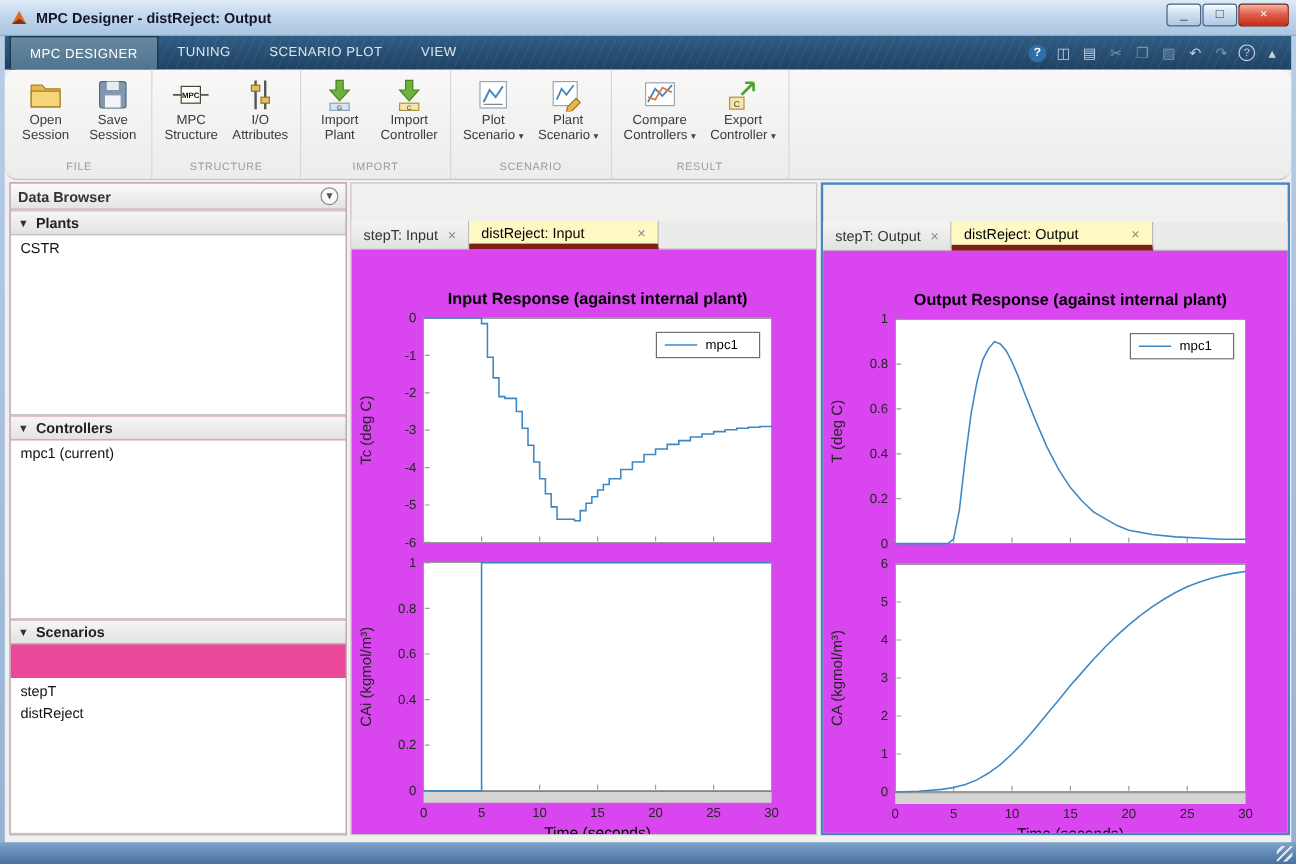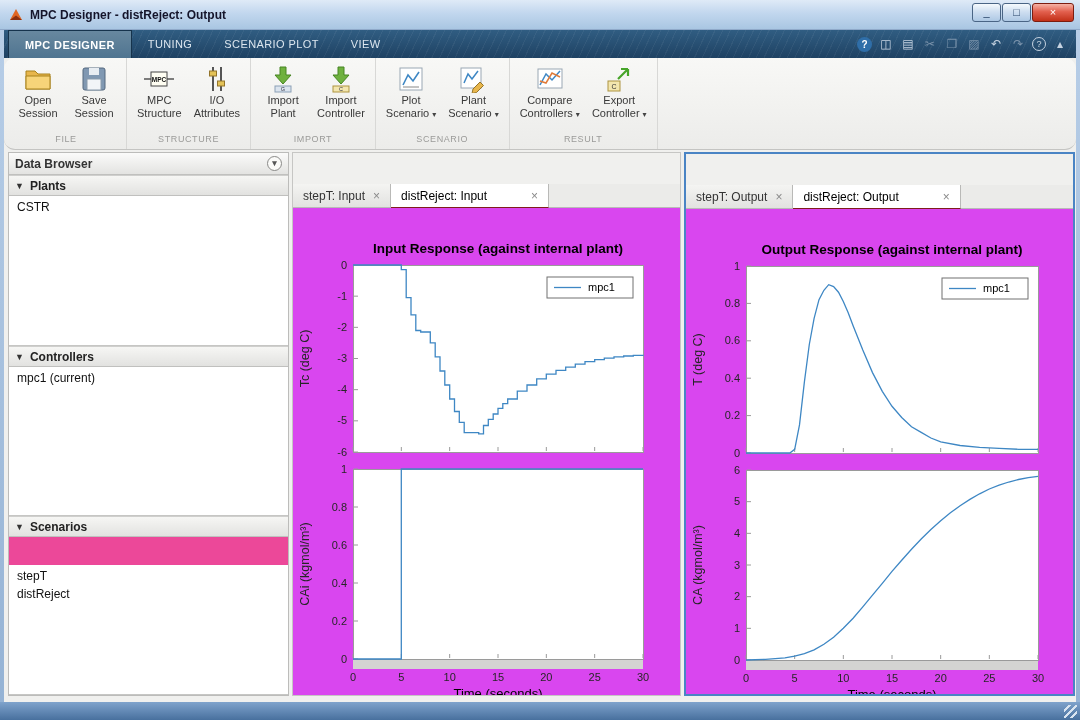--- a/index.html
+++ b/index.html
@@ -20,21 +20,21 @@
              background:linear-gradient(#f6fafd,#cfdff1 45%,#aec8e4); cursor:default; }
   .win-btn.close { width:42px; background:linear-gradient(#f6b3a6,#e2604e 45%,#c23018); color:#fff; border-color:#7c1d10; }
 
   
   .appbody { flex:1; display:flex; flex-direction:column; margin:0 4px; background:#f0f0ee; min-height:0; }
   .tabstrip { height:28px; display:flex; align-items:stretch; padding-left:4px;
               background:repeating-linear-gradient(115deg, rgba(255,255,255,0.05) 0 1px, rgba(0,0,0,0) 1px 7px),
                          linear-gradient(180deg,#305d82,#1f4263); }
   .rtab { display:flex; align-items:center; padding:0 16px; font-size:11px; letter-spacing:.4px;
           color:#dce6ef; cursor:default; }
-  .rtab.active { background:linear-gradient(180deg,#68889f,#4f7490); color:#fff; font-weight:bold;
+  .rtab.active { background:linear-gradient(180deg,#68889f,#4f7490); color:#fff; font-weight:normal;
                  border:1px solid #16334c; border-bottom:none; }
   .ts-icons { margin-left:auto; display:flex; align-items:center; gap:6px; padding-right:8px; }
   .qicon { font-size:12px; color:#c6d3e1; width:16px; text-align:center; cursor:default; }
   .qicon.badge { background:#2f6ea8; color:#fff; border-radius:50%; width:15px; height:15px;
                  line-height:15px; font-size:10px; font-weight:bold; }
   .qicon.dim { color:#7d95ad; }
   .qicon.ring { border:1px solid #c6d3e1; border-radius:50%; width:14px; height:14px; line-height:12px; font-size:9px; }
 
   
   .ribbon { height:92px; background:linear-gradient(#f8f8f6,#ececea); border-bottom:1px solid #c4c4c2;
@@ -68,21 +68,21 @@
   .sb-list.controllers { height:149px; flex:none; }
   .sb-list.scenarios { flex:1;margin-top:28px; }
   .sb-item { font-size:12px; color:#111; padding:2px 8px; cursor:default; }
 
   
   .panel { flex:1; display:flex; flex-direction:column; background:#f0f0ee; border:1px solid #c6c6c4; min-width:0; }
   .panel.focused { border:2px solid #4a84c4; }
   .doc-tabs { height:24px; flex:none; display:flex; background:#ebebe9; border-bottom:1px solid #b9b9b7;margin-top:31px; }
   .doc-tab { display:flex; align-items:center; gap:8px; padding:0 10px; font-size:12px; color:#333;
              background:linear-gradient(#f4f4f2,#e2e2e0); border-right:1px solid #b9b9b7; cursor:default; }
-  .doc-tab.active { background:#ffffff; color:#000; margin-bottom:-1px; border-bottom:1px solid #7f1d1d;gap:44px; }
+  .doc-tab.active { background:#fef9c3; color:#000; margin-bottom:-1px; border-bottom:5px solid #7f1d1d;gap:44px; }
   .tab-close { color:#8a8a8a; font-size:12px; }
   .figure { flex:1; background:#d946ef; overflow:hidden; }
 
   
   .statusbar { height:18px; flex:none; display:flex; justify-content:flex-end; align-items:flex-end;
                background:linear-gradient(#7fa3cc,#48709e); }
   .grip { width:13px; height:13px; margin:0 3px 2px 0;
           background:repeating-linear-gradient(135deg, transparent 0 3px, #d9e4f0 3px 5px); }
 </style>
 </head>

